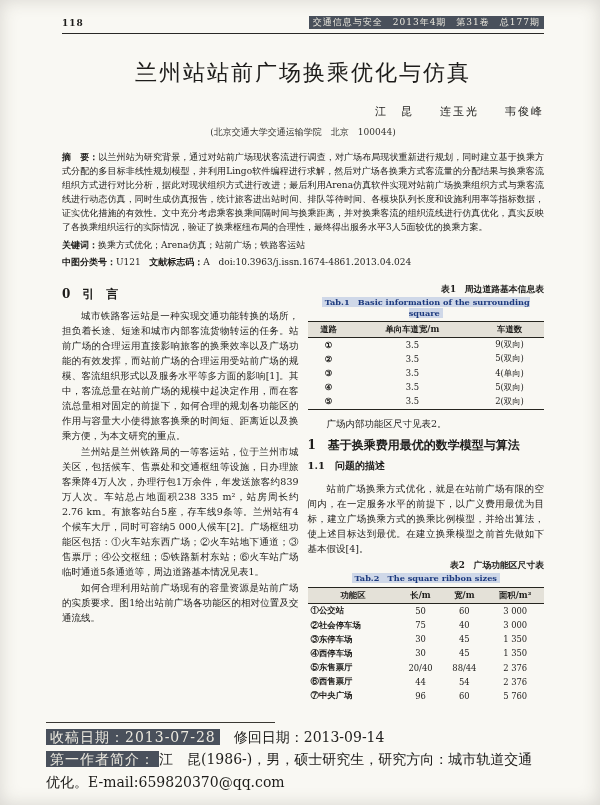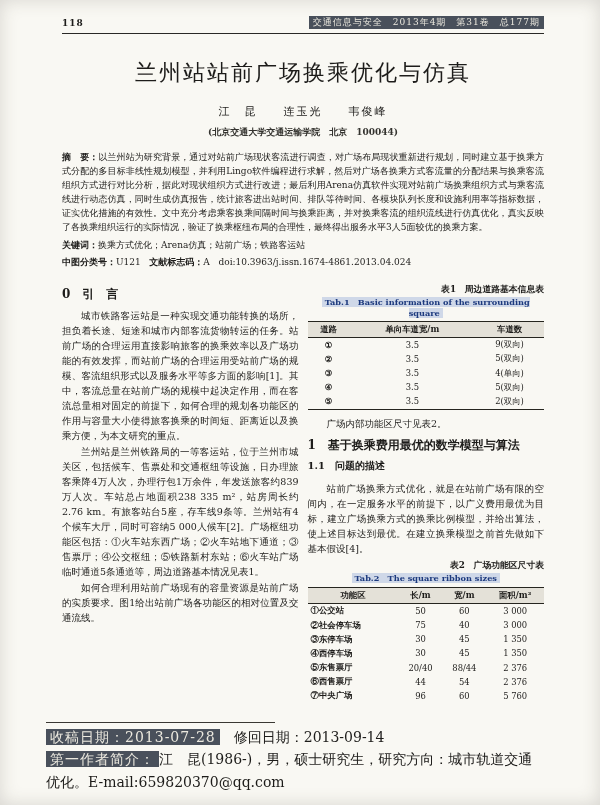--- a/index.html
+++ b/index.html
@@ -16,22 +16,22 @@
     overflow:hidden;
     box-shadow:inset 0 0 18px rgba(60,55,45,.18);
   }
   
   .running-head { display:flex; justify-content:space-between; align-items:center; font-size:9px; }
   .pageno { font-weight:bold; letter-spacing:1px; }
   .inv { background:#49505b; color:#ece9df; padding:0 4px; letter-spacing:1px; }
   .head-rule { border-top:1.3px solid #2a2926; margin-top:4px; }
   
   .title { margin-top:24px; text-align:center; font-size:22px; font-weight:normal; letter-spacing:2px; }
-  .authors { margin-top:16px; text-align:center; font-size:11px; letter-spacing:2px; }
-  .affiliation { margin-top:7px; text-align:center; font-size:9px; color:#34332f;font-weight:bold; }
+  .authors { margin-top:16px; text-align:right; font-size:11px; letter-spacing:2px; }
+  .affiliation { margin-top:7px; text-align:center; font-size:9px; color:#34332f; }
   
   .abstract { margin-top:12px; font-size:9px; line-height:1.55; text-align:justify; }
   .kv { margin-top:4px; font-size:9px; line-height:1.5; }
   .b { font-weight:bold; }
   
   .columns { display:flex; gap:9px; margin-top:10px; height:424px; overflow:hidden; }
   .col { flex:1; min-width:0; }
   .sec-h { font-size:12px; font-weight:bold; margin:6px 0 6px; line-height:1.35; }
   .sub-h { font-size:10px; font-weight:bold; margin:4px 0 8px; }
   .para { font-size:9.5px; line-height:1.58; text-align:justify; text-indent:2em; }

